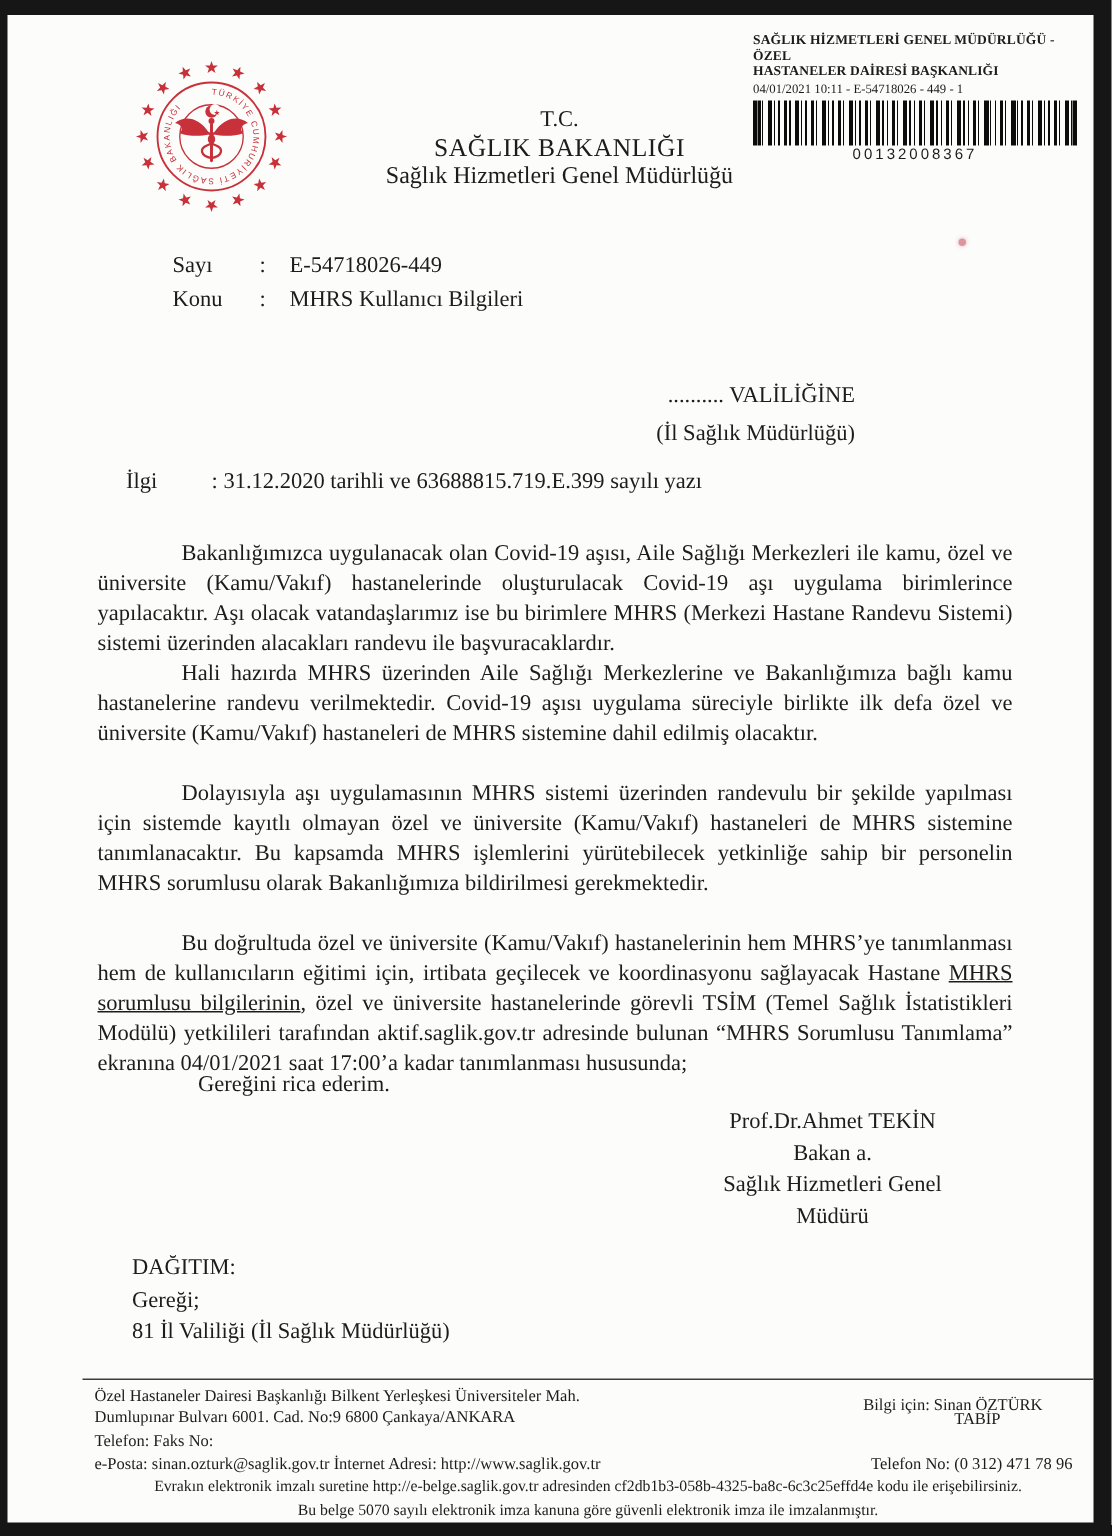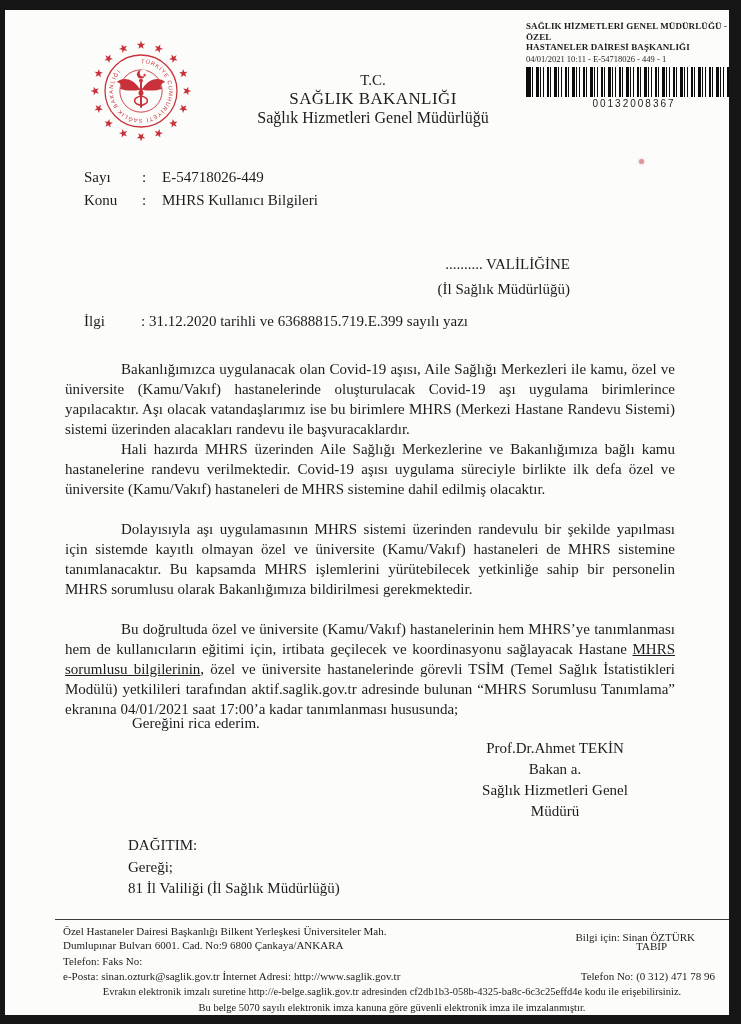--- a/index.html
+++ b/index.html
@@ -6,56 +6,56 @@
   body{
     width:741px;height:1024px;position:relative;background:#161616;
     font-family:"Liberation Serif","DejaVu Serif",serif;color:#1c1c1c;
     overflow:hidden;
   }
   .page{
     position:absolute;left:5px;top:10px;right:12px;bottom:9px;
     background:#fcfcfb;overflow:hidden;
   }
   
-  .stamp{position:absolute;left:497px;top:11px;width:216px;margin-left:24px;}
+  .stamp{position:absolute;left:497px;top:11px;width:216px;}
   .stamp .s-line{font-size:9px;font-weight:bold;line-height:10.5px;letter-spacing:.1px;}
   .stamp .s-date{font-size:8.5px;font-weight:normal;line-height:10px;margin-top:1px;}
   .barcode{
     margin-top:3px;height:30px;width:210px;
     background:repeating-linear-gradient(90deg,
       #0c0c0c 0 2px,#fcfcfb 2px 3px,#0c0c0c 3px 4px,#fcfcfb 4px 7px,
       #0c0c0c 7px 10px,#fcfcfb 10px 11px,#0c0c0c 11px 12px,#fcfcfb 12px 14px,
       #0c0c0c 14px 15px,#fcfcfb 15px 18px);
     border-left:3px solid #0c0c0c;border-right:3px solid #0c0c0c;
   }
   .barcode-num{width:216px;text-align:center;font-size:10px;letter-spacing:2px;margin-top:1px;font-family:"Liberation Sans",sans-serif;}
   
   .emblem{position:absolute;left:82px;top:27px;width:108px;height:108px;}
   .letterhead{position:absolute;left:168px;top:61px;width:400px;text-align:center;}
   .lh1{font-size:15px;line-height:18px;}
   .lh2{font-size:17px;line-height:19px;letter-spacing:.4px;}
   .lh3{font-size:16px;line-height:19px;text-align:center;}
   
   .meta{position:absolute;left:79px;top:156px;font-size:15px;}
-  .meta-row{display:flex;height:23px;line-height:23px;}
+  .meta-row{display:flex;height:23px;line-height:23px;margin-left:31px;}
   .meta-label{width:58px;}
   .meta-colon{width:20px;}
   
   .recipient{position:absolute;left:165px;top:242px;width:400px;text-align:right;font-size:15px;line-height:25px;}
   
   .ilgi{position:absolute;left:79px;top:303px;display:flex;font-size:15px;}
   .ilgi-label{width:57px;}
   
   .body-text{position:absolute;left:60px;top:349px;width:610px;font-size:15px;line-height:20px;text-align:justify;}
   .body-text p{margin:0;text-indent:56px;}
   .body-text p.gap{margin-top:20px;}
   .u{text-decoration:underline;}
   .closing{position:absolute;left:127px;top:705px;font-size:15px;}
   .signature{position:absolute;left:420px;top:728px;width:260px;text-align:center;font-size:15px;line-height:21px;}
-  .distribution{position:absolute;left:83px;top:825px;font-size:15px;line-height:21.5px;margin-left:40px;}
+  .distribution{position:absolute;left:83px;top:825px;font-size:15px;line-height:21.5px;}
   
   .footer{position:absolute;left:50px;top:909px;width:674px;height:94px;
     border-top:1.5px solid #3d3d3d;font-size:11px;}
   .footer .abs{position:absolute;white-space:nowrap;}
   .f-addr1{top:5px;left:8px;}
   .f-addr2{top:19px;left:8px;}
   .f-phone{top:35px;left:8px;}
   .f-info{top:11px;right:34px;}
   .f-role{top:20px;right:62px;}
   .f-eposta{top:50px;left:8px;}

